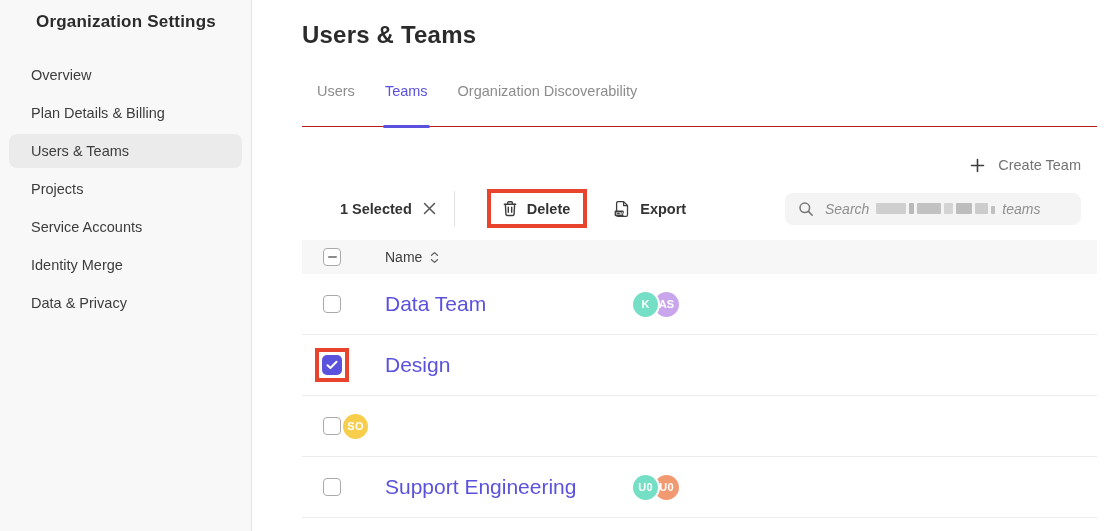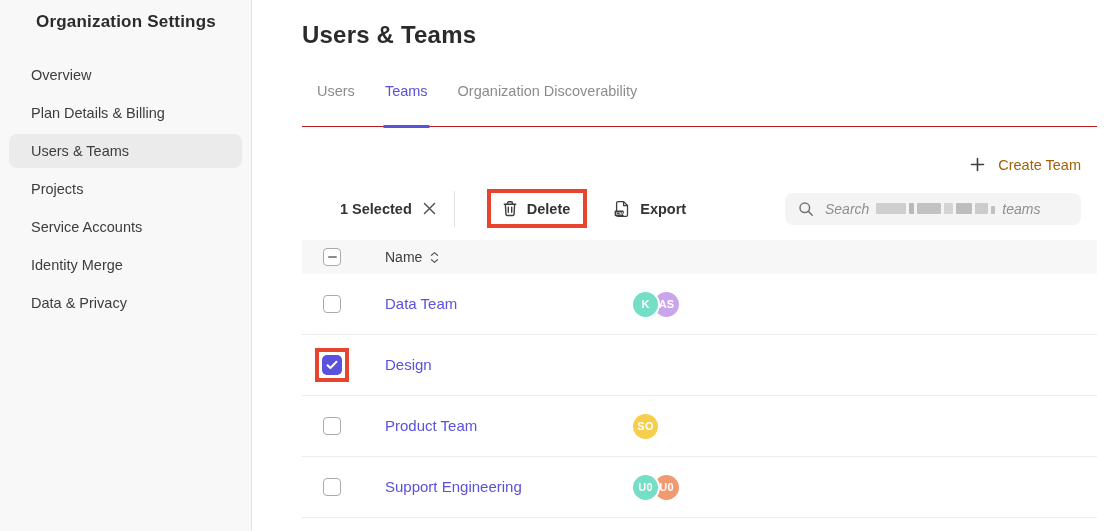--- a/index.html
+++ b/index.html
@@ -17,21 +17,21 @@
   .sidebar-item { height:34px; line-height:34px; padding-left:22px; font-size:14.5px; color:#3d3d3d; border-radius:8px; margin-bottom:4px; cursor:pointer; white-space:nowrap; }
   .sidebar-item.selected { background:#ebebeb; }
   
   .main { flex:1; padding:0 11px 0 50px; }
   .page-title { font-size:24px; font-weight:bold; color:#2b2b2b; margin-top:21px; letter-spacing:.2px; }
   .tabs { display:flex; margin-top:34px; border-bottom:1px solid #b91c1c; padding-left:13px; }
   .tab { font-size:14.5px; color:#8c8c8c; margin-right:26px; padding:0 2px 27px; position:relative; cursor:pointer; font-weight:500; white-space:nowrap; }
   .tab.active { color:var(--accent); }
   .tab.active::after { content:""; position:absolute; left:0; right:0; bottom:-2px; height:3px; background:var(--accent); border-radius:2px; }
   .create-row { display:flex; justify-content:flex-end; margin-top:30px; }
-  .create-btn { display:flex; align-items:flex-start; gap:13px; font-size:14.5px; font-weight:500; color:#a16207; margin-right:16px; cursor:pointer; }
+  .create-btn { display:flex; align-items:flex-end; gap:13px; font-size:14.5px; font-weight:500; color:#737373; margin-right:16px; cursor:pointer; }
   
   .toolbar { display:flex; align-items:center; margin-top:14px; height:43px; }
   .selected-count-wrap { display:flex; align-items:center; gap:11px; margin-left:38px; }
   .selected-count { font-size:14.5px; font-weight:600; color:#333; white-space:nowrap; }
   .icon-btn { display:inline-flex; align-items:center; cursor:pointer; }
   .v-divider { width:1px; height:36px; background:#e2e2e2; margin-left:18px; }
   .annotation-box { border:4px solid var(--annotation); }
   .delete-btn { display:flex; align-items:center; gap:9px; margin-left:32px; padding:7px 13px 7px 11px; cursor:pointer; background:#fff; }
   .btn-label { font-size:14.5px; font-weight:600; color:#333; }
   .export-btn { display:flex; align-items:center; gap:9px; margin-left:26px; cursor:pointer; }
@@ -52,21 +52,21 @@
   .cb-cell { width:18px; margin-left:21px; flex-shrink:0; display:flex; align-items:center; justify-content:center; }
   .name-cell { margin-left:44px; width:246px; flex-shrink:0; }
   .col-label { display:flex; align-items:center; gap:8px; font-size:14px; color:#3d3d3d; cursor:pointer; }
   .avatar-cell { display:flex; align-items:center; }
   .row { height:61px; display:flex; align-items:center; border-bottom:1px solid #ececec; background:#fff; }
   .checkbox { width:18px; height:18px; border:1.5px solid #aaa; border-radius:4px; background:#fff; display:inline-flex; align-items:center; justify-content:center; cursor:pointer; flex-shrink:0; }
   .checkbox.checked { width:20px; height:20px; border:none; border-radius:5px; background:var(--accent); }
   .dash { width:9px; height:2px; background:#8c8c8c; border-radius:1px; }
   .cb-wrap { display:inline-flex; }
   .cb-wrap.annotated { border:4px solid var(--annotation); padding:3px; margin:-7px; background:#fff; }
-  .team-link { font-size:15px; color:var(--accent); text-decoration:none; cursor:pointer; }
+  .team-link { font-size:21px; color:var(--accent); text-decoration:none; cursor:pointer; }
   .avatar { width:29px; height:29px; border-radius:50%; border:2px solid #fff; color:#fff; font-size:11px; font-weight:bold; display:inline-flex; align-items:center; justify-content:center; position:relative; z-index:1; letter-spacing:.2px; }
   .avatar + .avatar { margin-left:-8px; z-index:0; }
   svg { display:block; }
 </style>
 </head>
 <body>
 
 <div class="sidebar">
   <div class="sidebar-title">Organization Settings</div>
   <div class="sidebar-nav">
@@ -202,21 +202,20 @@
           </div>
           <div class="name-cell"><a class="team-link">Design</a></div>
           <div class="avatar-cell"></div>
         </div>
         <div class="row">
           <div class="cb-cell">
             <span class="cb-wrap">
               <span class="checkbox"></span>
             </span>
           </div>
-          <div class="name-cell"><a class="team-link">Product Team</a></div>
           <div class="avatar-cell">
             <span class="avatar" style="background: rgb(247, 206, 75);">SO</span>
           </div>
         </div>
         <div class="row">
           <div class="cb-cell">
             <span class="cb-wrap">
               <span class="checkbox"></span>
             </span>
           </div>

